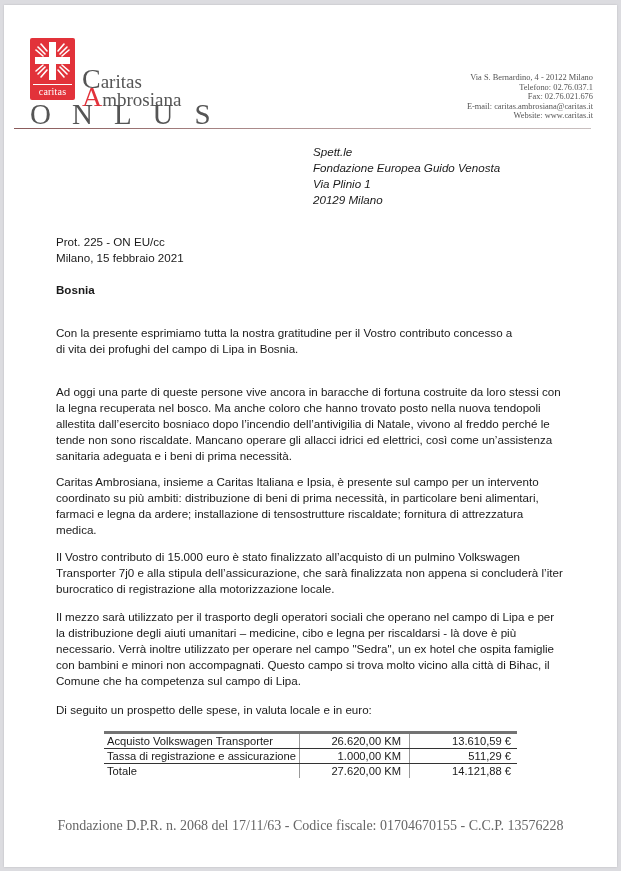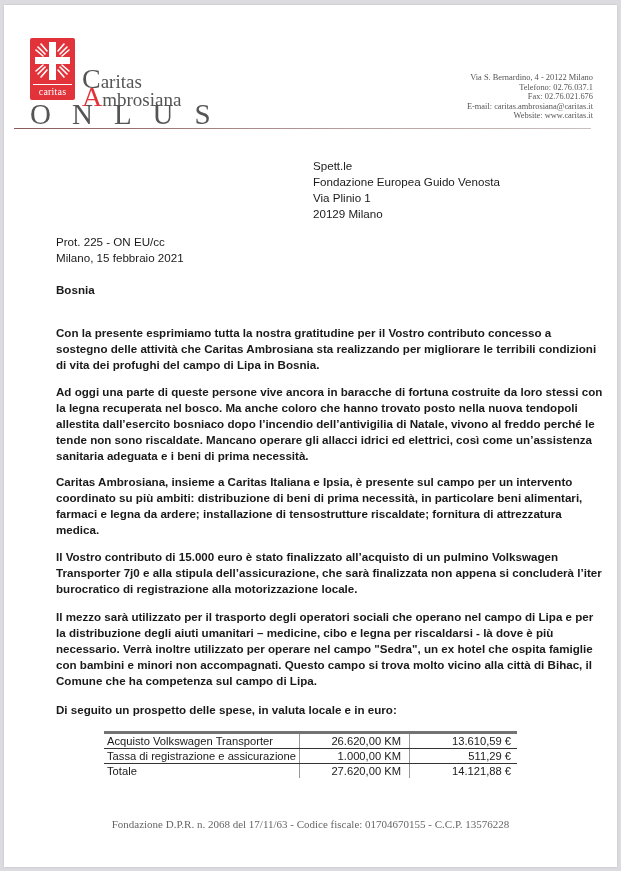--- a/index.html
+++ b/index.html
@@ -53,24 +53,24 @@
     .header-rule {
       position: absolute; left: 10px; right: 26px; top: 123px;
       height: 1px; background: linear-gradient(to right, #8a5a5a, #b9a0a0 60%, #c9c0c0);
     }
     
     .txt {
       font-family: "Liberation Sans", sans-serif;
       font-size: 11.6px; color: #1a1a1a;
       line-height: 16px;
     }
-    .addressee { position: absolute; left: 309px; top: 153px; }
+    .addressee { position: absolute; left: 309px; top: 139px; font-style: italic; }
     .prot { position: absolute; left: 52px; top: 229px; }
     .subject { position: absolute; left: 52px; top: 277px; width: 520px; font-weight: bold; }
-    .para { position: absolute; left: 52px; width: 530px; font-weight: bold; }
+    .para { position: absolute; left: 52px; width: 530px; }
     .p1 { top: 320px; }
     .p2 { top: 379px; }
     .p3 { top: 469px; }
     .p4 { top: 544px; }
     .p5 { top: 604px; }
     .p6 { top: 697px; }
     .line { display: block; white-space: nowrap; }
 
     
     .expenses {
@@ -82,21 +82,21 @@
     .expenses tr td { border-bottom: 1px solid #333; }
     .expenses tr:first-child td { border-top: 3px solid #737373; }
     .expenses tr:last-child td { border-bottom: none; }
     .expenses td.c1 { width: 173px; text-align: left; }
     .expenses td.c2 { width: 98px; text-align: right; border-left: 1px solid #999; padding-right: 8px; }
     .expenses td.c3 { width: 98px; text-align: right; border-left: 1px solid #999; padding-right: 6px; margin-top: 28px; }
 
     .footer {
       position: absolute; left: 0; width: 100%; top: 813px;
       text-align: center;
-      font-family: "Liberation Serif", serif; font-size: 11px; color: #666;
+      font-family: "Liberation Serif", serif; font-size: 14px; color: #666;
     }
   </style>
 </head>
 <body>
 
 <div class="page">
 
   <div class="logo-box">
     <svg width="45" height="62" viewBox="0 0 45 62">
 
@@ -149,21 +149,20 @@
     <span class="line">Prot. 225 - ON  EU/cc</span>
     <span class="line">Milano, 15 febbraio 2021</span>
   </div>
 
   <div class="txt subject">
     <span class="line">Bosnia</span>
   </div>
 
   <div class="txt para p1">
     <span class="line">Con la presente esprimiamo tutta la nostra gratitudine per il Vostro contributo concesso a</span>
-    <span class="line">sostegno delle attività che Caritas Ambrosiana sta realizzando per migliorare le terribili condizioni</span>
     <span class="line">di vita dei profughi del campo di Lipa in Bosnia.</span>
   </div>
 
   <div class="txt para p2">
     <span class="line">Ad oggi una parte di queste persone vive ancora in baracche di fortuna costruite da loro stessi con</span>
     <span class="line">la legna recuperata nel bosco. Ma anche coloro che hanno trovato posto nella nuova tendopoli</span>
     <span class="line">allestita dall’esercito bosniaco dopo l’incendio dell’antivigilia di Natale, vivono al freddo perché le</span>
     <span class="line">tende non sono riscaldate. Mancano operare gli allacci idrici ed elettrici, così come un’assistenza</span>
     <span class="line">sanitaria adeguata e i beni di prima necessità.</span>
   </div>

